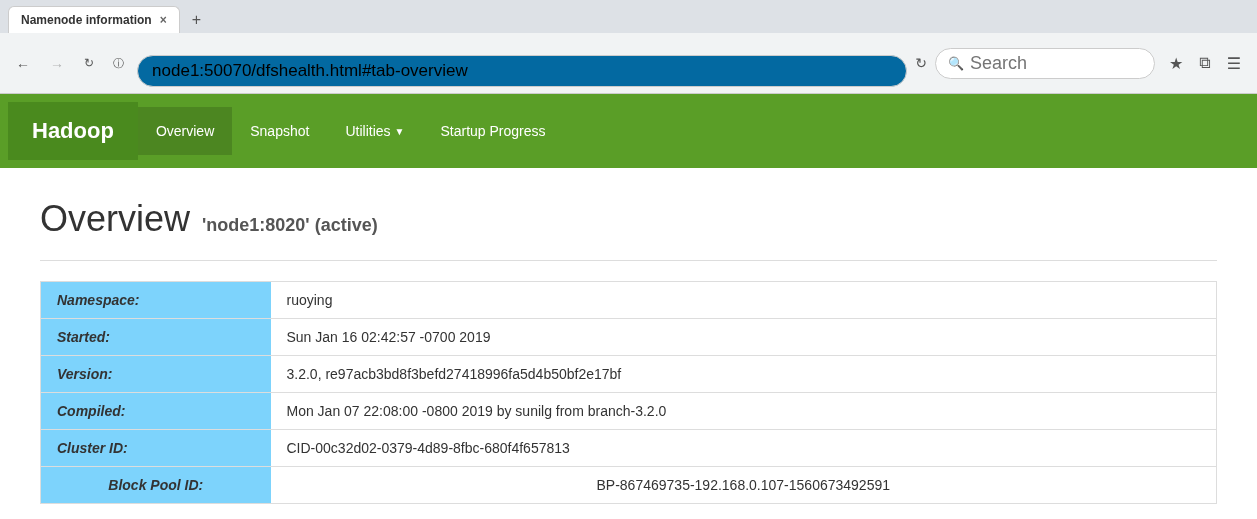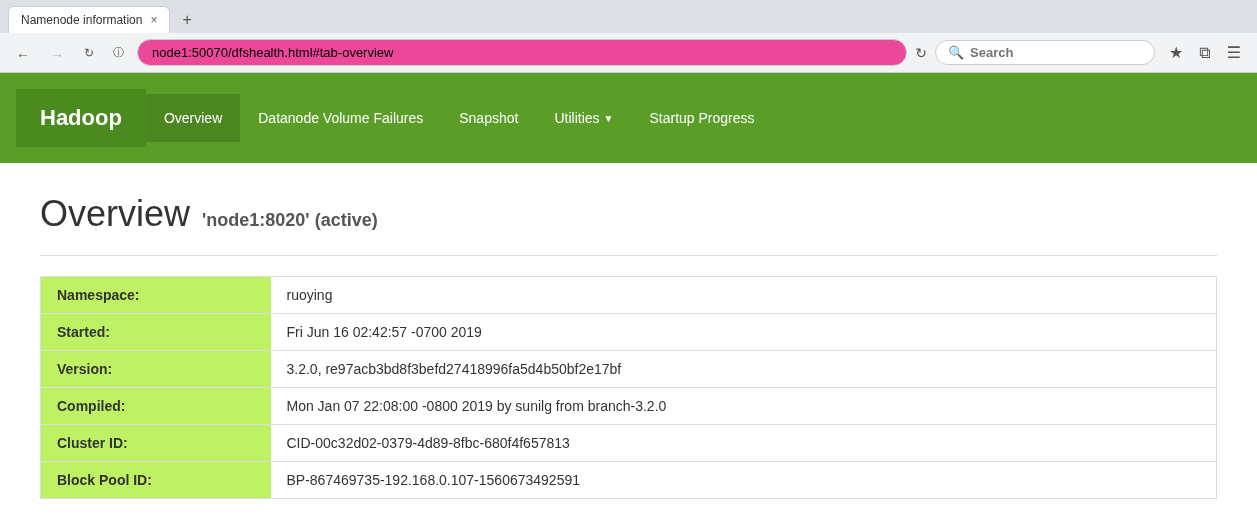--- a/index.html
+++ b/index.html
@@ -1,53 +1,53 @@
 <!DOCTYPE html>
 <html><head>
   <meta charset="utf-8">
   <style>
     * { margin: 0; padding: 0; box-sizing: border-box; }
     body { font-family: Arial, sans-serif; font-size: 14px; background: #fff; color: #333; }
 
     
     .browser-chrome { background: #f1f3f4; border-bottom: 1px solid #ccc; }
     .tab-bar { display: flex; align-items: center; padding: 6px 8px 0; background: #dde1e6; gap: 4px; }
-    .tab { display: flex; align-items: center; background: #fff; border-radius: 6px 6px 0 0; padding: 6px 12px; font-size: 12px; gap: 8px; min-width: 160px; border: 1px solid #ccc; border-bottom: none; }
+    .tab { display: flex; align-items: center; background: #fff; border-radius: 6px 6px 0 0; padding: 6px 12px; font-size: 12px; gap: 8px; min-width: 160px; border: 1px solid #ccc; border-bottom: none; font-weight: bold; }
     .tab-close { cursor: pointer; color: #666; font-size: 12px; }
     .tab-new { background: none; border: none; cursor: pointer; font-size: 16px; color: #555; padding: 4px 8px; }
     .address-bar-row { display: flex; align-items: center; padding: 6px 10px; gap: 8px; background: #f1f3f4; }
     .nav-btn { background: none; border: none; cursor: pointer; font-size: 14px; color: #555; padding: 4px 6px; border-radius: 50%; }
     .info-btn { font-size: 11px; color: #555; background: none; border: none; cursor: pointer; padding: 2px 5px; }
-    .address-input { flex: 1; border: 1px solid #ccc; border-radius: 20px; padding: 5px 14px; font-size: 13px; background: #ec4899; outline: none; }
+    .address-input { flex: 1; border: 1px solid #ccc; border-radius: 20px; padding: 5px 14px; font-size: 17px; background: #0369a1; outline: none; margin-top: 16px; }
     .reload-btn { background: none; border: none; cursor: pointer; font-size: 14px; color: #555; }
     .search-input-wrap { display: flex; align-items: center; border: 1px solid #ccc; border-radius: 20px; padding: 4px 12px; background: #fff; gap: 6px; min-width: 220px; }
-    .search-input-wrap input { border: none; outline: none; font-size: 13px; background: transparent; width: 160px; font-weight: bold; }
+    .search-input-wrap input { border: none; outline: none; font-size: 18px; background: transparent; width: 160px; }
     .toolbar-icons { display: flex; gap: 4px; }
     .toolbar-icon-btn { background: none; border: none; cursor: pointer; font-size: 16px; color: #555; padding: 4px 6px; }
 
     
-    .hadoop-nav { background: #5a9e27; display: flex; align-items: center; padding: 16px; }
+    .hadoop-nav { background: #5a9e27; display: flex; align-items: center; padding: 8px; }
     .hadoop-brand { background: #4a8a1e; color: #fff; font-size: 22px; font-weight: bold; padding: 16px 24px; }
     .nav-items { display: flex; align-items: center; }
     .nav-item { color: #fff; padding: 16px 18px; cursor: pointer; font-size: 14px; text-decoration: none; display: flex; align-items: center; gap: 4px; }
     .nav-item.active { background: rgba(0,0,0,0.15); }
     .nav-item .dropdown-arrow { font-size: 10px; }
 
     
     .content { padding: 30px 40px; }
     .page-title { font-size: 36px; font-weight: 300; color: #333; margin-bottom: 4px; display: flex; align-items: baseline; gap: 12px; }
     .page-title-sub { font-size: 18px; color: #555; font-weight: bold; }
     .divider { border: none; border-top: 1px solid #ddd; margin: 20px 0; }
 
     
     .info-table { width: 100%; border-collapse: collapse; border: 1px solid #ddd; }
     .info-table tr { border-bottom: 1px solid #ddd; }
-    .info-table tr:last-child { border-bottom: none; }
+    .info-table tr:last-child { border-bottom: none; text-align: center; }
     .info-table td { padding: 10px 16px; vertical-align: top; }
-    .info-table td:first-child { font-weight: bold; background: #bef264; width: 230px; }
+    .info-table td:first-child { font-weight: bold; background: #7dd3fc; width: 230px; font-style: italic; }
     .info-table td:last-child { background: #fff; }
   </style>
 </head>
 <body>
 
 <div class="browser-chrome">
   <div class="tab-bar">
     <div class="tab">
       <span>Namenode information</span>
       <span class="tab-close">×</span>
@@ -74,23 +74,20 @@
   </div>
 </div>
 
 <nav class="hadoop-nav">
   <div class="hadoop-brand">Hadoop</div>
   <div class="nav-items">
     <a class="nav-item active">
       <span>Overview</span>
     </a>
     <a class="nav-item">
-      <span>Datanode Volume Failures</span>
-    </a>
-    <a class="nav-item">
       <span>Snapshot</span>
     </a>
     <a class="nav-item">
       <span>Utilities</span>
       <span class="dropdown-arrow">▼</span>
     </a>
     <a class="nav-item">
       <span>Startup Progress</span>
     </a>
   </div>
@@ -105,21 +102,21 @@
   <hr class="divider">
 
   <table class="info-table">
     <tbody id="info-tbody">
         <tr>
       <td>Namespace:</td>
       <td>ruoying</td>
     </tr>
         <tr>
       <td>Started:</td>
-      <td>Fri Jun 16 02:42:57 -0700 2019</td>
+      <td>Sun Jan 16 02:42:57 -0700 2019</td>
     </tr>
         <tr>
       <td>Version:</td>
       <td>3.2.0, re97acb3bd8f3befd27418996fa5d4b50bf2e17bf</td>
     </tr>
         <tr>
       <td>Compiled:</td>
       <td>Mon Jan 07 22:08:00 -0800 2019 by sunilg from branch-3.2.0</td>
     </tr>
         <tr>

